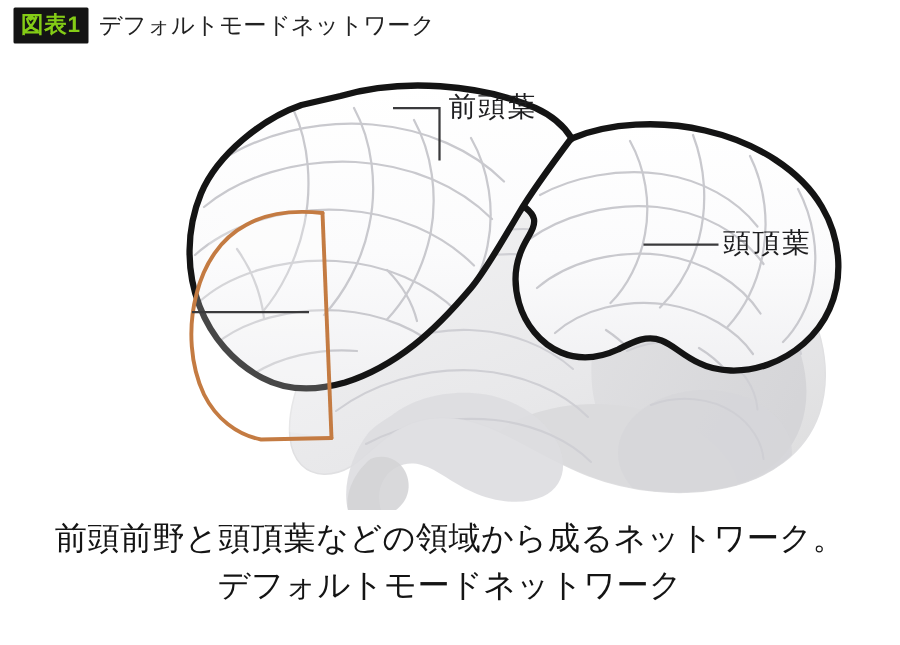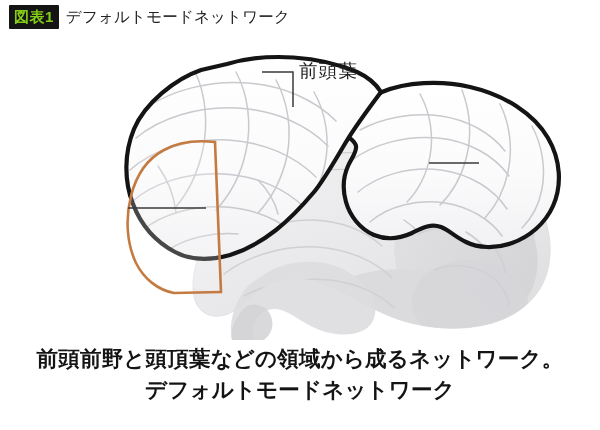--- a/index.html
+++ b/index.html
@@ -82,21 +82,21 @@
   #label-prefrontal-cortex { left: 30px; top: 164px; }
 
   
   #caption {
     position: absolute;
     left: 0;
     top: 344px;
     width: 600px;
     text-align: center;
     font-size: 21.5px;
-    font-weight: 700;
+    font-weight: 400;
     color: #141414;
     letter-spacing: 0.2px;
     line-height: 1.42;
   }
   #caption .caption-line { display: block; white-space: nowrap; }
 </style>
 </head>
 <body>
 
 <div id="header">
@@ -261,19 +261,20 @@
 
     <g stroke="#3a3a3c" stroke-width="1.5" fill="none" stroke-linecap="butt">
       <path d="M262,38 L293,38 L293,73"></path>
       <path d="M429,129 L479,129"></path>
       <path d="M128,174 L206,174"></path>
     </g>
   </svg>
 
   <span id="label-frontal-lobe" class="callout-label">前頭葉</span>
 
+  <span id="label-parietal-lobe" class="callout-label">頭頂葉</span>
 
 </div>
 
 <div id="caption">
   <span class="caption-line">前頭前野と頭頂葉などの領域から成るネットワーク。</span>
   <span class="caption-line">デフォルトモードネットワーク</span>
 </div>
 
 </body></html>

